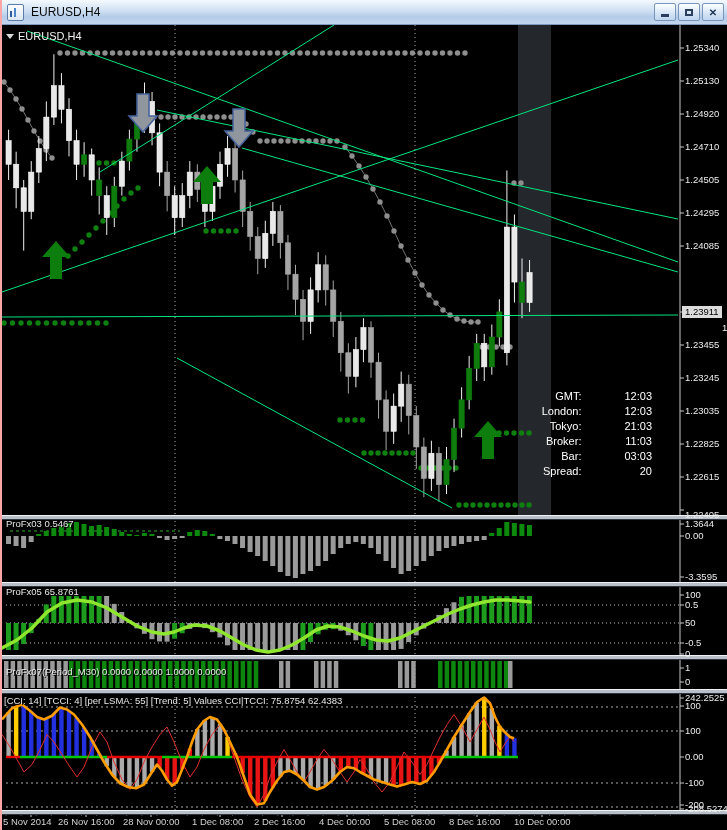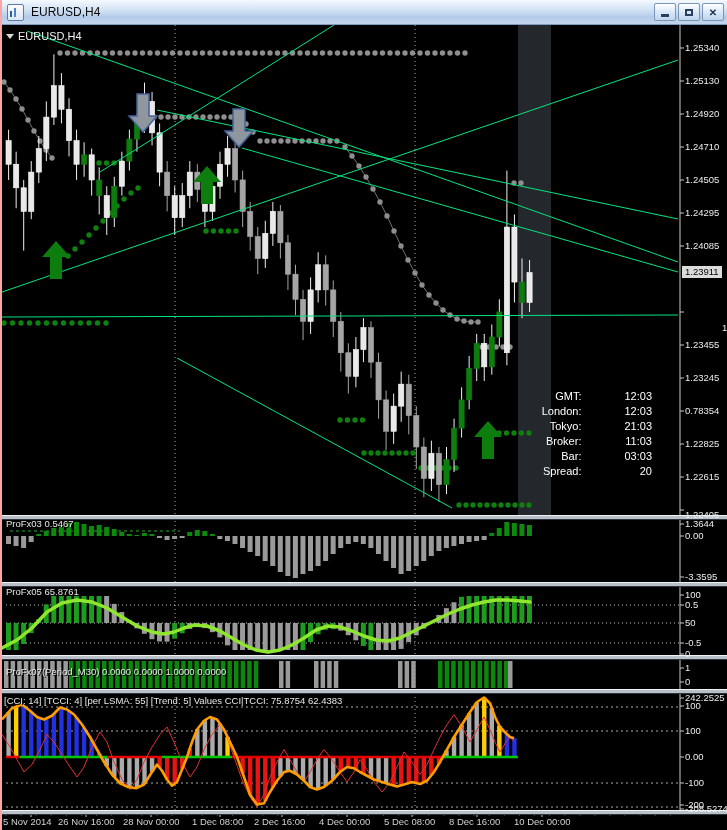--- a/index.html
+++ b/index.html
@@ -19,21 +19,21 @@
     font-size:10px;color:#18304f;font-weight:bold;box-sizing:border-box;}
   .glyph-min{width:8px;height:3px;background:#2a3e5e;margin-top:7px;}
   .glyph-max{width:8px;height:7px;border:2px solid #2a3e5e;box-sizing:border-box;}
   
   .sym-label{position:absolute;left:16px;top:30px;color:#f2f2f2;font-size:11px;}
   .sym-tri{position:absolute;left:4px;top:34px;width:0;height:0;
     border-left:4px solid transparent;border-right:4px solid transparent;border-top:5px solid #d8d8d8;}
   .panel-label{position:absolute;color:#e8e8e8;font-size:9.5px;white-space:nowrap;text-shadow:1px 1px 0 #000;}
   .axis-label{position:absolute;left:683px;color:#ececec;font-size:9.5px;line-height:10px;white-space:nowrap;}
   .cur-price{position:absolute;left:680px;background:#dcdcdc;color:#000;font-size:9.5px;
-    line-height:12px;padding:0 3px;}
+    line-height:12px;padding:0 3px;margin-top:40px;}
   .time-label{position:absolute;top:816px;color:#d2d2d2;font-size:9.5px;white-space:nowrap;}
   .sep{position:absolute;left:0;width:727px;height:3px;background:#b9bfc6;
     border-top:1px solid #eef2f6;border-bottom:1px solid #2f3540;box-sizing:content-box;}
   
   #clock{position:absolute;left:478px;top:390px;width:172px;}
   .clock-row{display:flex;height:15px;font-size:11px;color:#fff;}
   .clock-name{width:104px;text-align:right;}
   .clock-val{width:60px;text-align:right;padding-left:12px;}
   svg{position:absolute;top:0;left:0;}
 </style>
@@ -818,21 +818,21 @@
       <div class="axis-label" style="top: 43px;">1.25340</div>
       <div class="axis-label" style="top: 76px;">1.25130</div>
       <div class="axis-label" style="top: 109px;">1.24920</div>
       <div class="axis-label" style="top: 142px;">1.24710</div>
       <div class="axis-label" style="top: 175px;">1.24505</div>
       <div class="axis-label" style="top: 208px;">1.24295</div>
       <div class="axis-label" style="top: 241px;">1.24085</div>
       <div class="axis-label" style="top: 323px; margin-left: 37px;">1.23665</div>
       <div class="axis-label" style="top: 340px;">1.23455</div>
       <div class="axis-label" style="top: 373px;">1.23245</div>
-      <div class="axis-label" style="top: 406px;">0.78354</div>
+      <div class="axis-label" style="top: 406px;">1.23035</div>
       <div class="axis-label" style="top: 439px;">1.22825</div>
       <div class="axis-label" style="top: 472px;">1.22615</div>
       <div class="axis-label" style="top: 510px;">1.22405</div>
       <div class="axis-label" style="top: 519px;">1.3644</div>
       <div class="axis-label" style="top: 531px;">0.00</div>
       <div class="axis-label" style="top: 572px;">-3.3595</div>
       <div class="axis-label" style="top: 590px;">100</div>
       <div class="axis-label" style="top: 600px;">0.5</div>
       <div class="axis-label" style="top: 618px;">50</div>
       <div class="axis-label" style="top: 638px;">-0.5</div>

